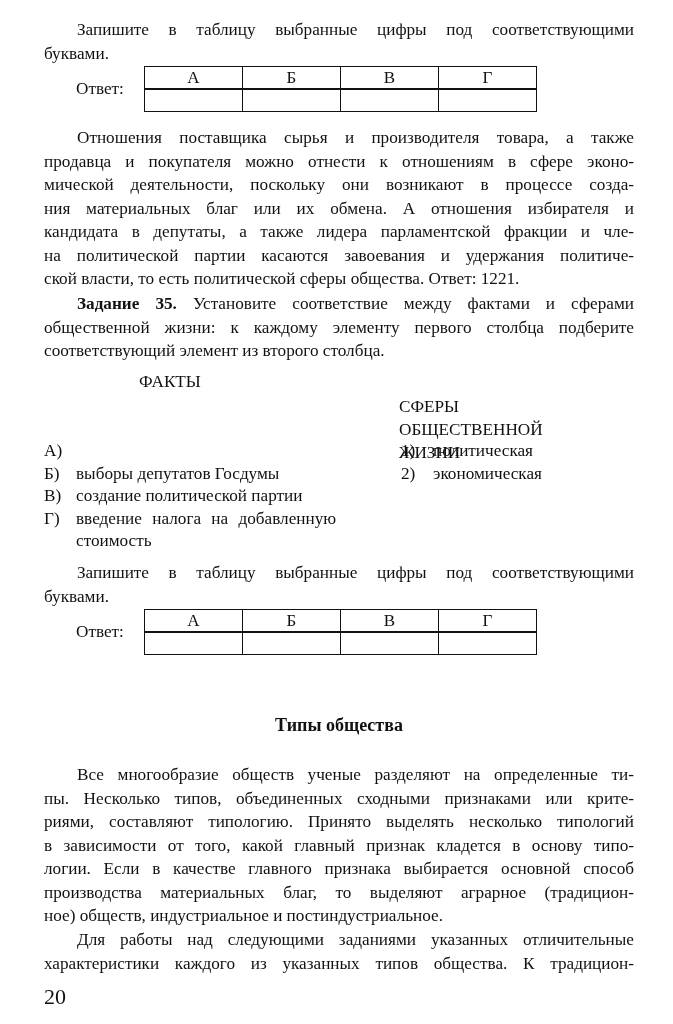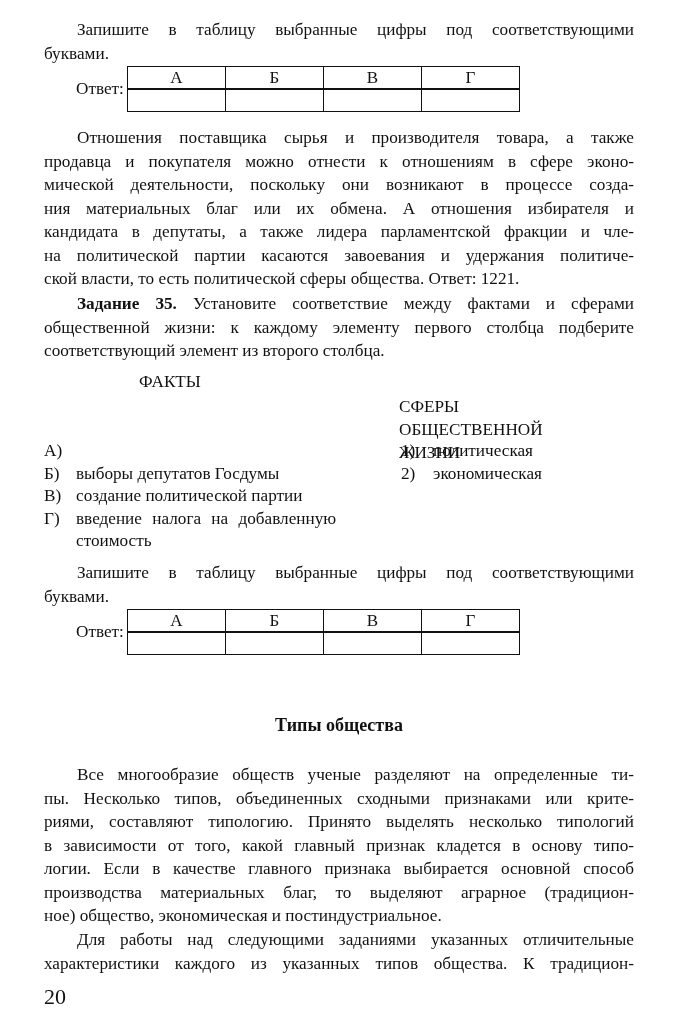--- a/index.html
+++ b/index.html
@@ -7,21 +7,21 @@
     width: 673px; height: 1024px; position: relative; overflow: hidden;
     font-family: "Liberation Serif", "DejaVu Serif", serif;
     color: #111; font-size: 17.2px;
   }
   .page { position: absolute; left: 44px; top: 0; width: 590px; }
   .para { position: absolute; left: 0; width: 590px; line-height: 23.5px; text-align: justify; text-align-last: left; }
   .para .ln { display: block; white-space: nowrap; text-align: justify; text-align-last: justify; }
   .para .ln.last { text-align-last: left; }
   .indent { padding-left: 33px; box-sizing: border-box; }
   .answer { position: absolute; left: 32px; display: flex; align-items: center; }
-  .answer-label { font-size: 17.2px; margin-right: 3px; }
+  .answer-label { font-size: 17.2px; margin-right: 20px; }
   table.ans { border-collapse: collapse; }
   table.ans td { border: 1.3px solid #111; width: 97px; height: 21px; text-align: center; font-size: 17px; padding: 0; line-height: 21px; }
   table.ans tr.head td { border-bottom-width: 2px; }
   .heading { position: absolute; left: 0; width: 590px; text-align: center; font-weight: bold; font-size: 18px; }
   .bold { font-weight: bold; }
   .col-title { position: absolute; text-align: left; line-height: 23px; }
   .match-list { position: absolute; left: 0; }
   .match-item { display: flex; line-height: 22.5px; }
   .match-item .key { width: 32px; flex: none; }
   .page-number { position: absolute; left: 44px; top: 984px; font-size: 22px; }
@@ -139,21 +139,21 @@
 
   <div class="heading" style="top:715px;">Типы общества</div>
 
   <div class="para" style="top:763px;">
     <span class="ln indent">Все многообразие обществ ученые разделяют на определенные ти-</span>
     <span class="ln">пы. Несколько типов, объединенных сходными признаками или крите-</span>
     <span class="ln">риями, составляют типологию. Принято выделять несколько типологий</span>
     <span class="ln">в зависимости от того, какой главный признак кладется в основу типо-</span>
     <span class="ln">логии. Если в качестве главного признака выбирается основной способ</span>
     <span class="ln">производства материальных благ, то выделяют аграрное (традицион-</span>
-    <span class="ln last">ное) общество, экономическая и постиндустриальное.</span>
+    <span class="ln last">ное) обществ, индустриальное и постиндустриальное.</span>
   </div>
 
   <div class="para" style="top:928px;">
     <span class="ln indent">Для работы над следующими заданиями указанных отличительные</span>
     <span class="ln">характеристики каждого из указанных типов общества. К традицион-</span>
   </div>
 </div>
 
 <div class="page-number">20</div>
 

